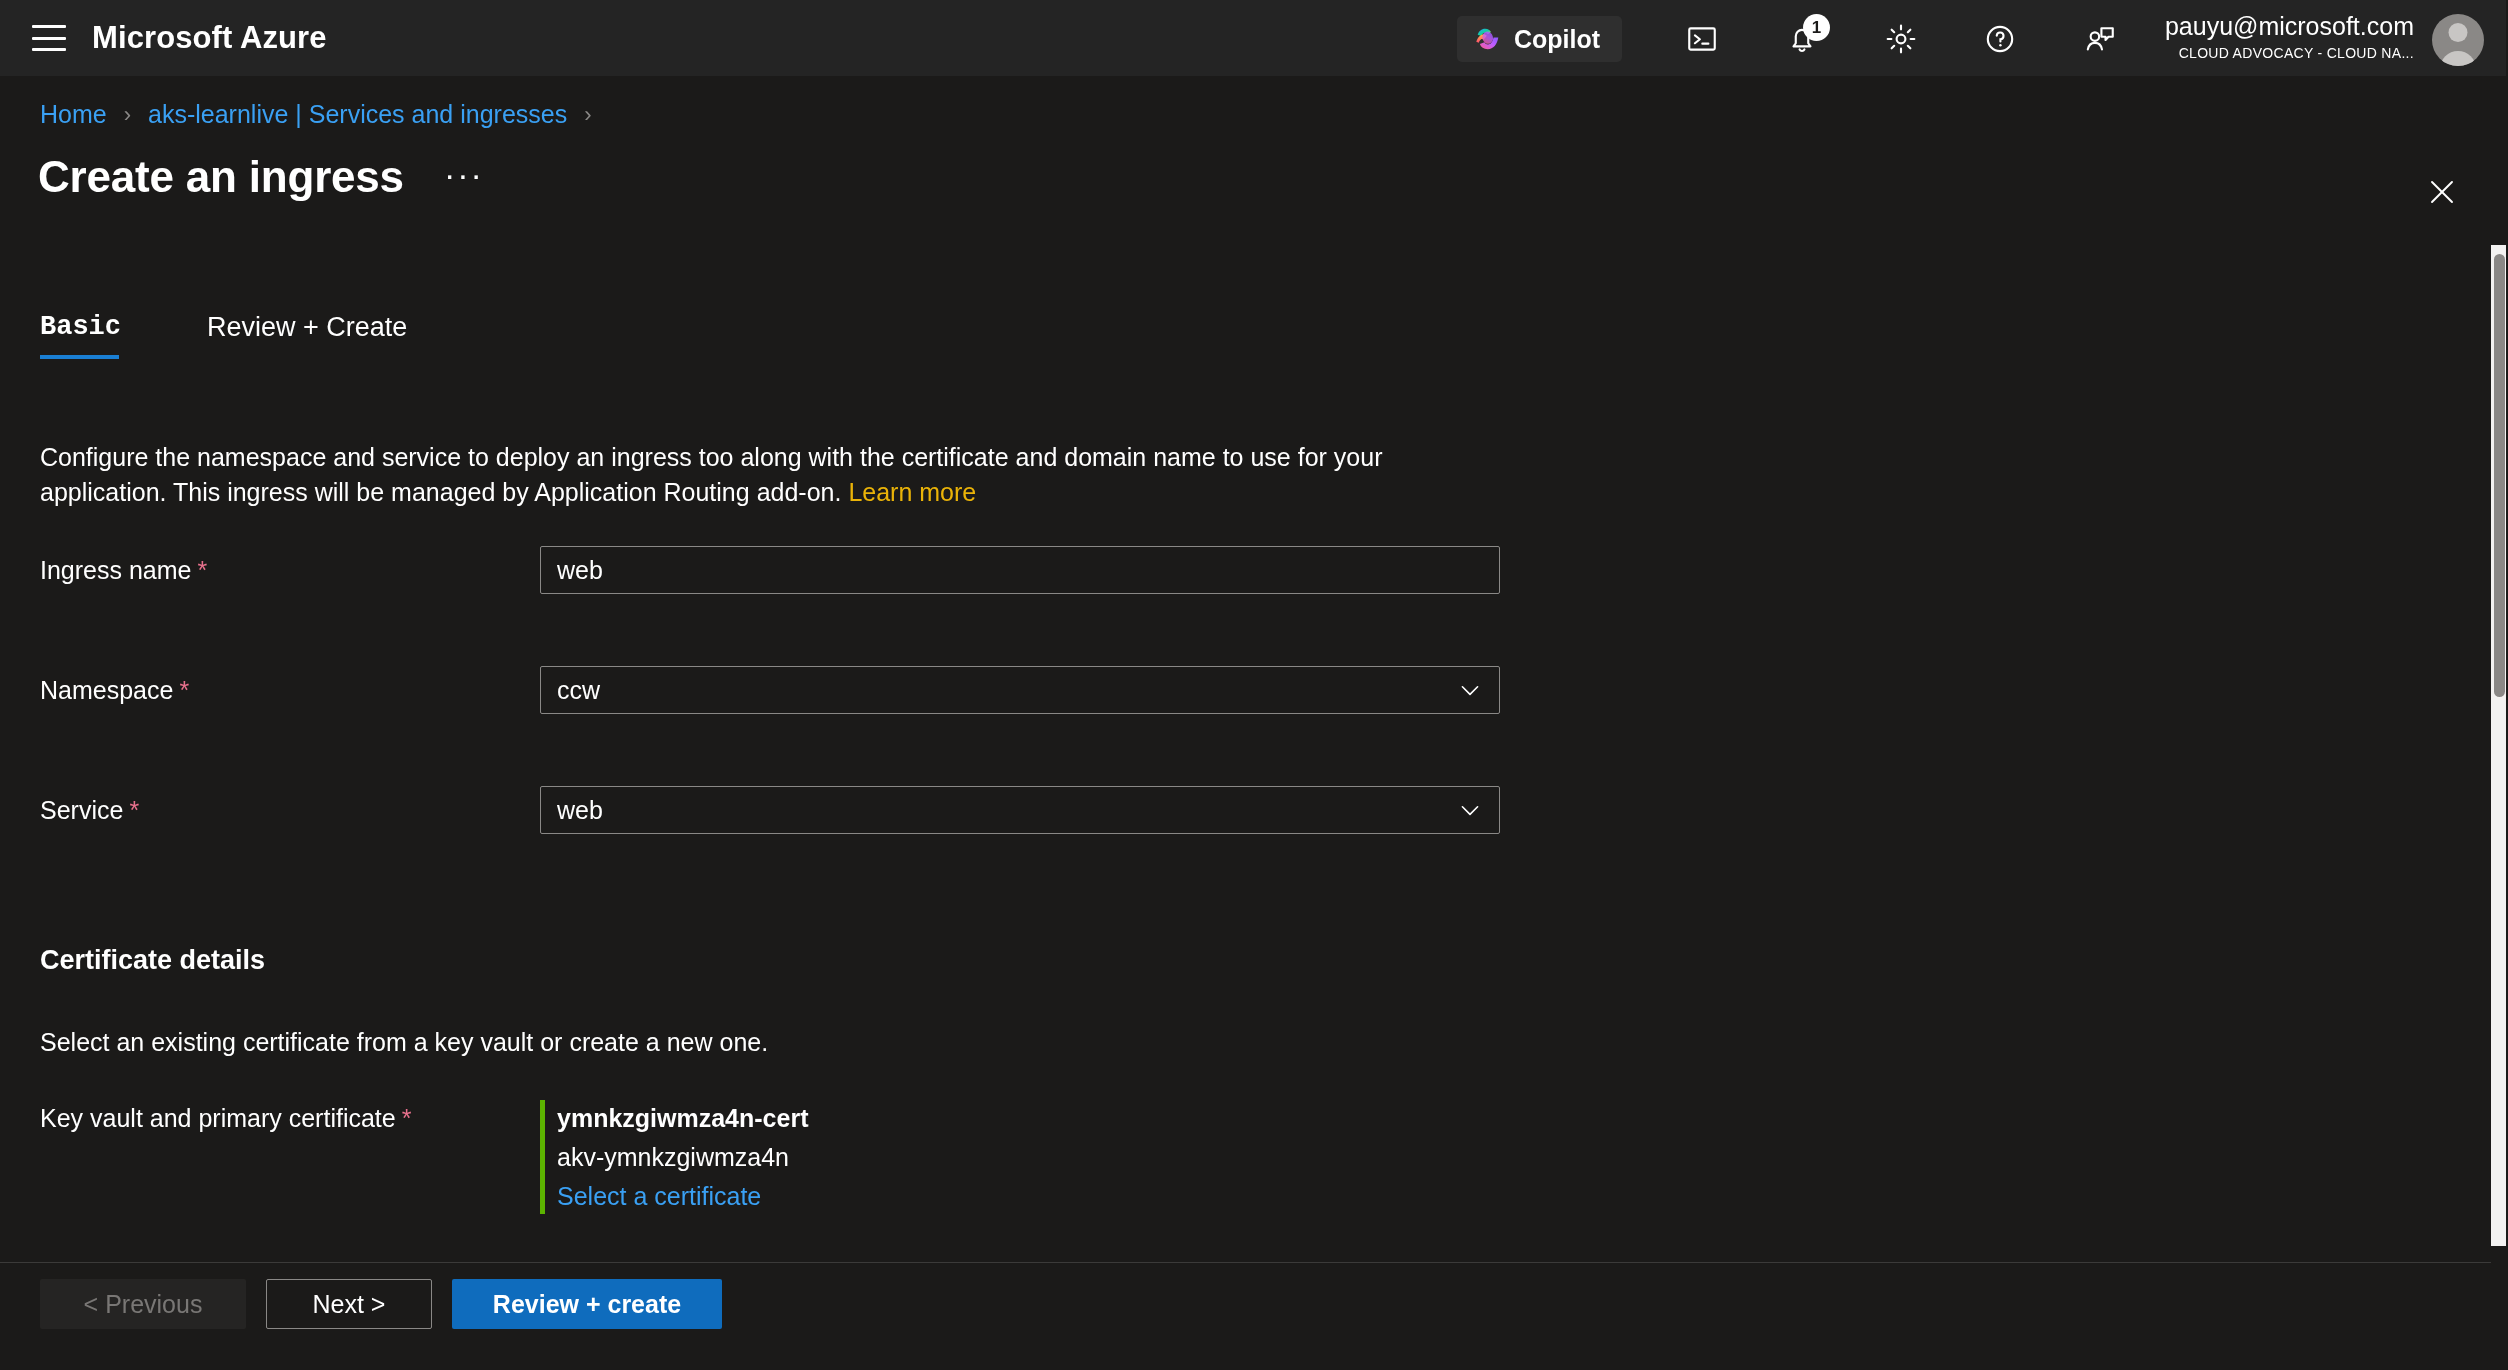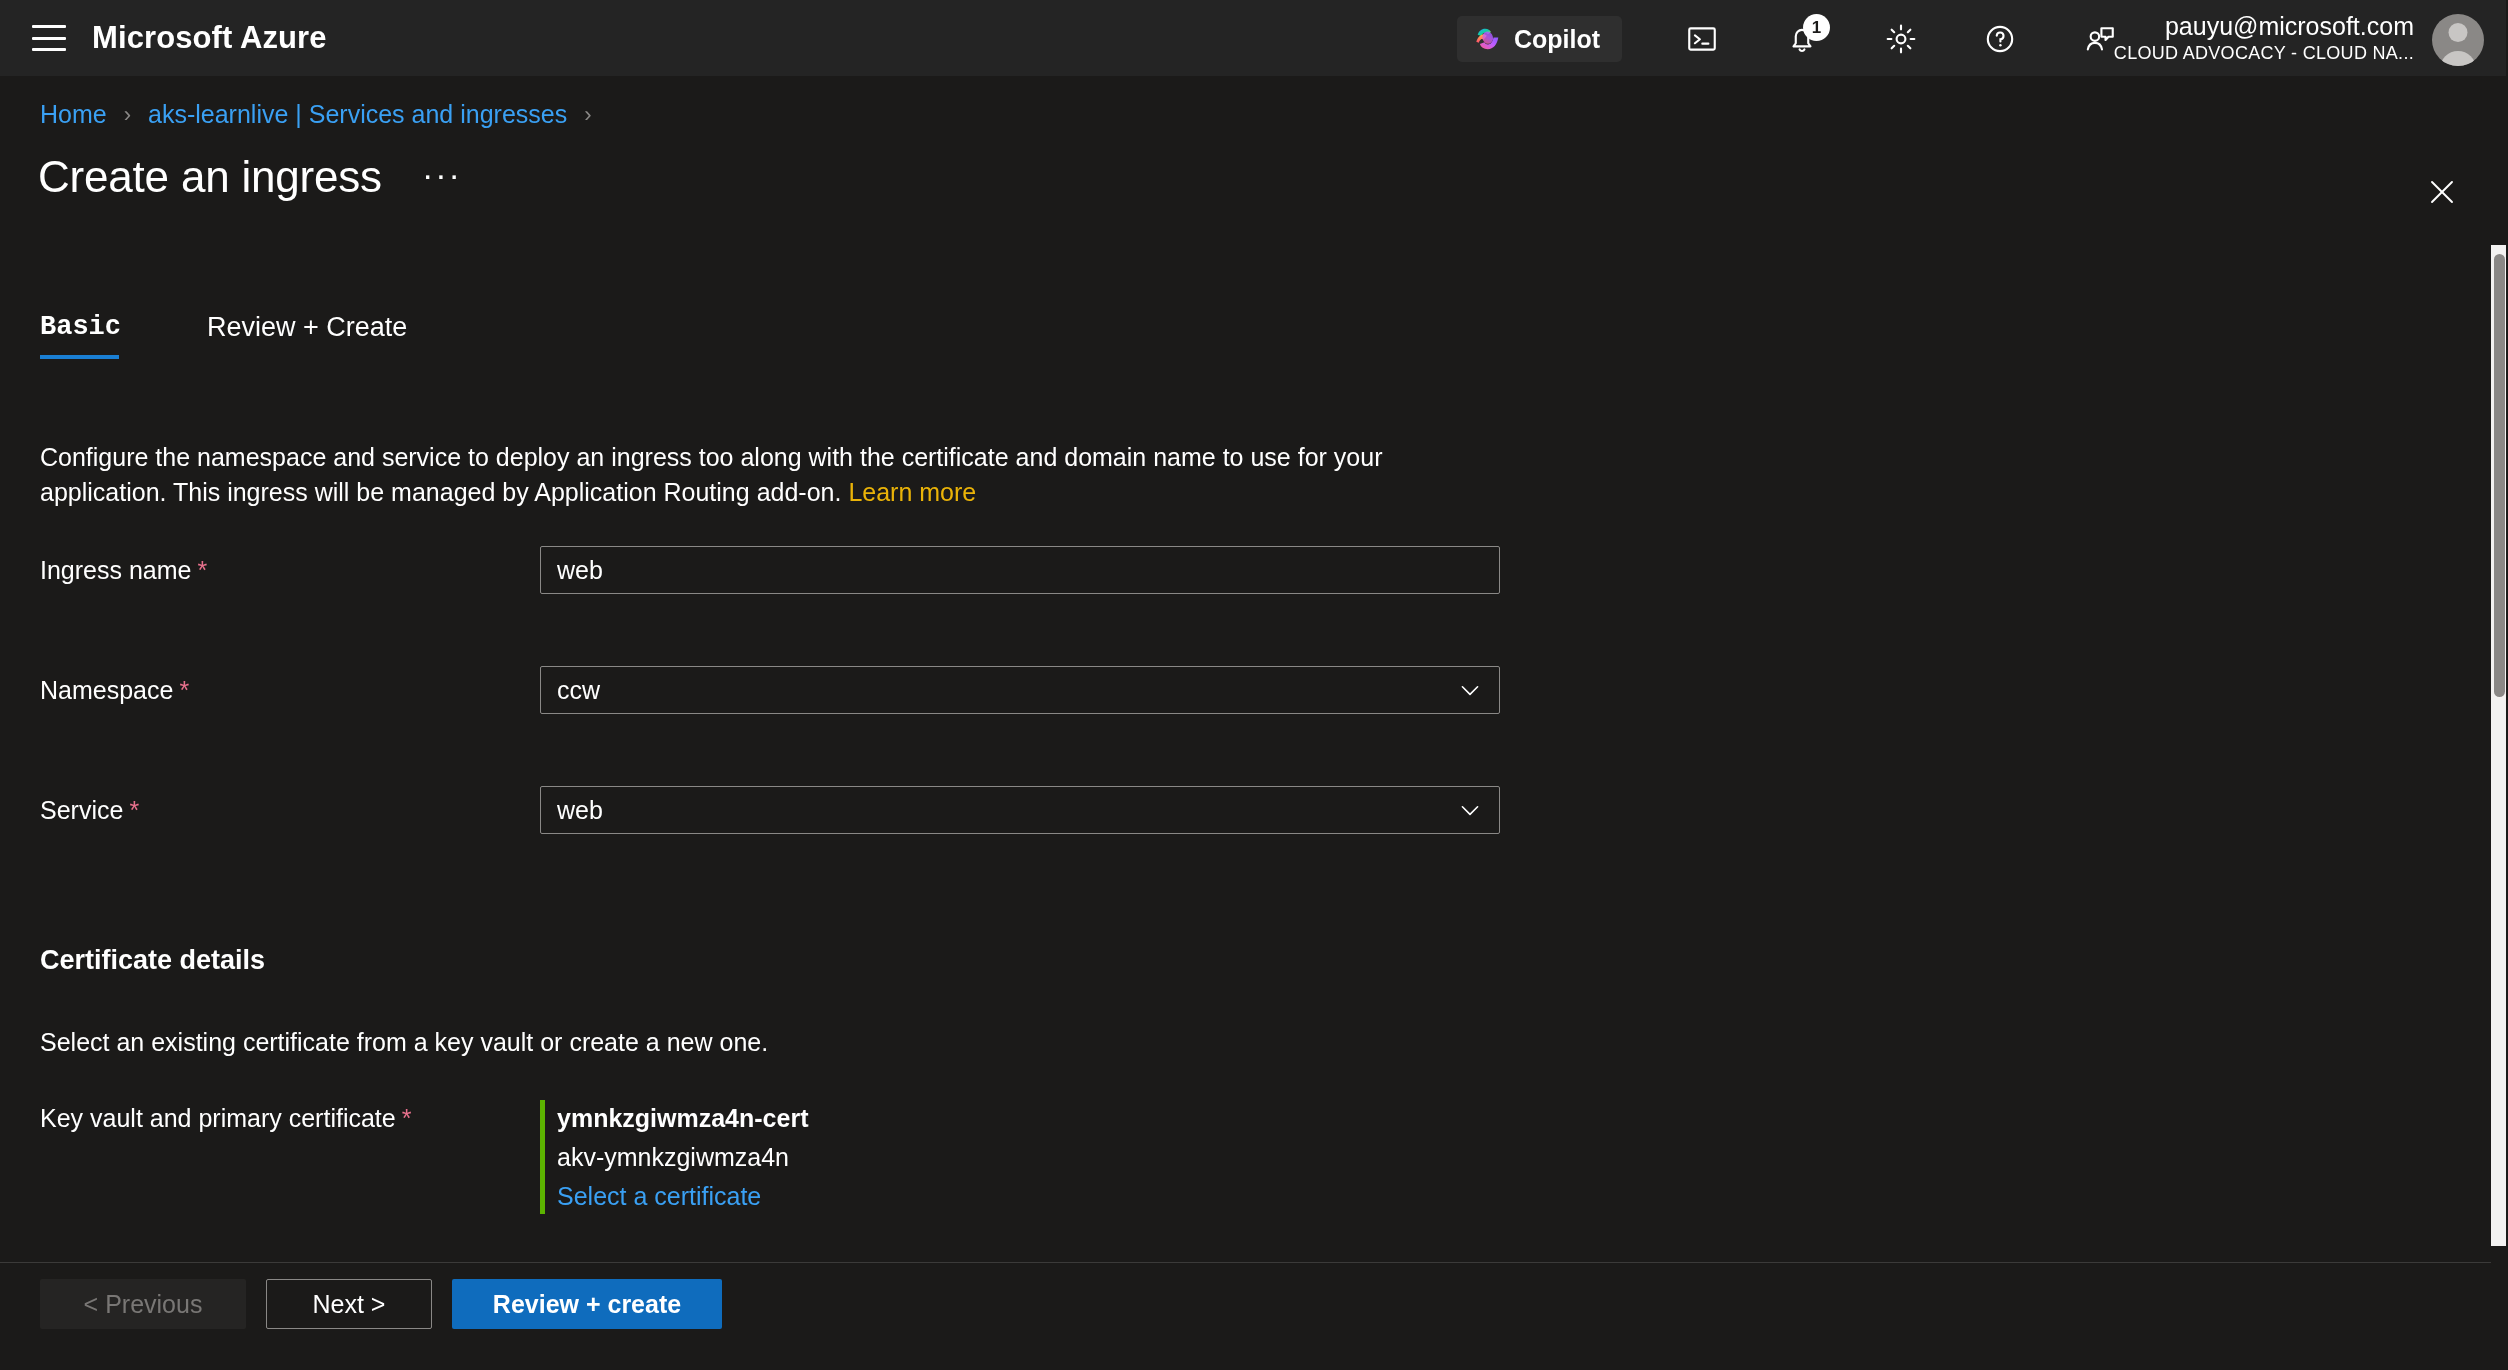--- a/index.html
+++ b/index.html
@@ -53,21 +53,21 @@
     background: #ffffff; color: #1b1a19;
     font-size: 17px; font-weight: 600;
     display: flex; align-items: center; justify-content: center;
   }
 
   .account {
     position: absolute; right: 94px; top: 11px; text-align: right; cursor: pointer;
   }
   .account-email { color: #ffffff; font-size: 25px; line-height: 30px; white-space: nowrap; }
   .account-org {
-    color: #ffffff; font-size: 18px; line-height: 24px;
+    color: #ffffff; font-size: 14px; line-height: 24px;
     letter-spacing: .3px; white-space: nowrap;
   }
   .avatar {
     position: absolute; right: 24px; top: 14px;
     width: 52px; height: 52px; border-radius: 50%;
     background: #8a8886; overflow: hidden; cursor: pointer;
   }
   .avatar .head {
     position: absolute; left: 50%; top: 9px; transform: translateX(-50%);
     width: 19px; height: 19px; border-radius: 50%; background: #c8c6c4;
@@ -83,21 +83,21 @@
     display: flex; align-items: center; font-size: 25px; gap: 0;
   }
   .crumb { color: #3aa0f3; cursor: pointer; white-space: nowrap; }
   .crumb-sep {
     color: #8a8886; margin: 0 17px; font-size: 22px; line-height: 1;
     display: inline-block;
   }
 
   
   .title-row { position: absolute; left: 38px; top: 152px; display: flex; align-items: center; }
-  .page-title { color: #ffffff; font-size: 44px; font-weight: 400; letter-spacing: -.2px; white-space: nowrap; }
+  .page-title { color: #ffffff; font-size: 44px; font-weight: 700; letter-spacing: -.2px; white-space: nowrap; }
   .title-dots { color: #ffffff; font-size: 34px; margin-left: 40px; letter-spacing: 2px; cursor: pointer; line-height: 1; margin-top: -6px;}
   .close-x {
     position: absolute; right: 44px; top: 170px;
     width: 44px; height: 44px; display: flex; align-items: center; justify-content: center;
     cursor: pointer;
   }
 
   
   .tabs { position: absolute; left: 40px; top: 312px; display: flex; gap: 0; }
   .tab {

